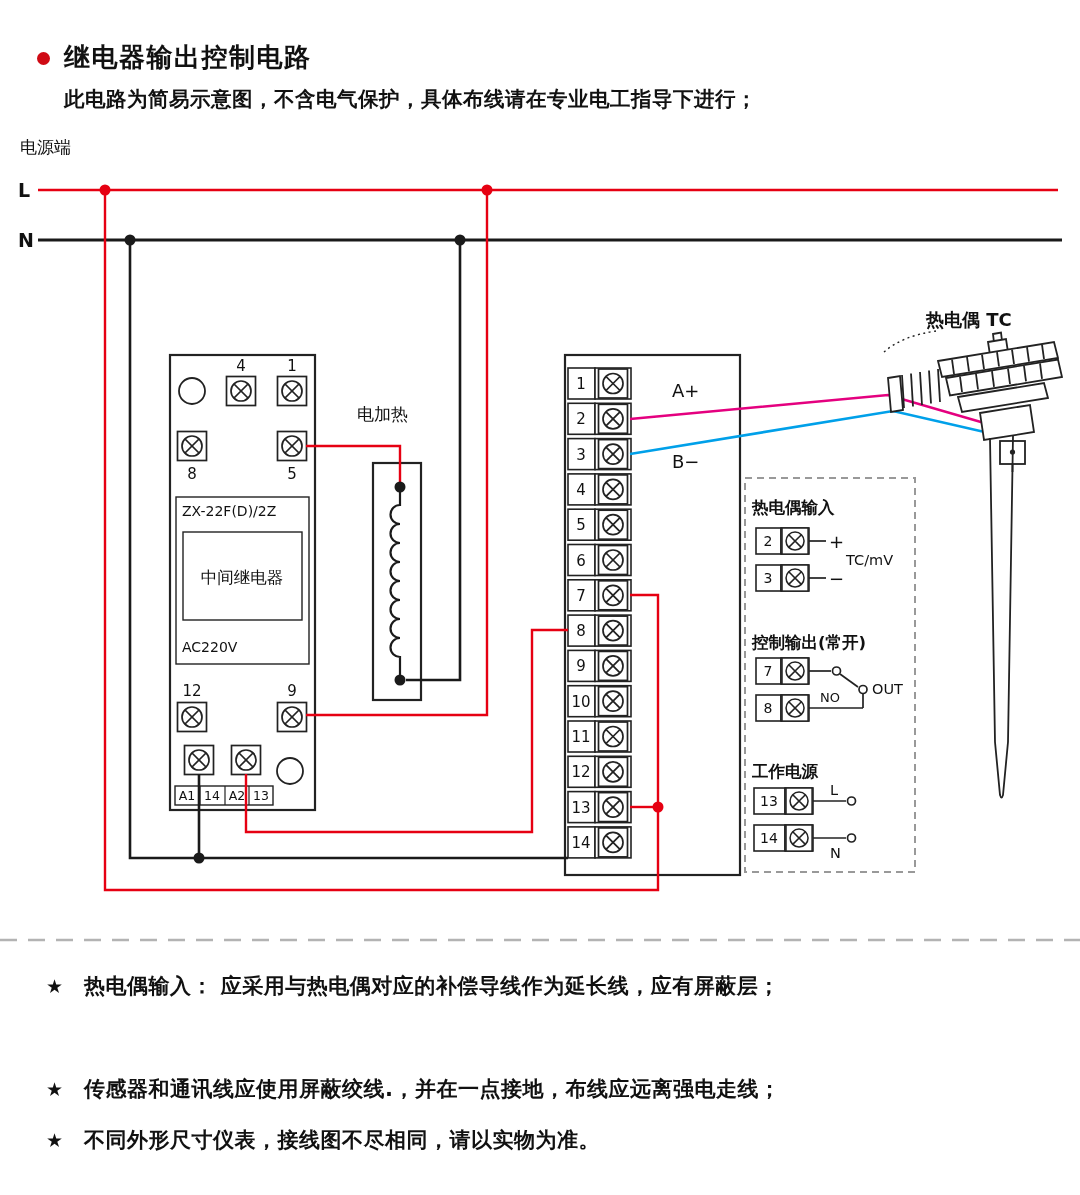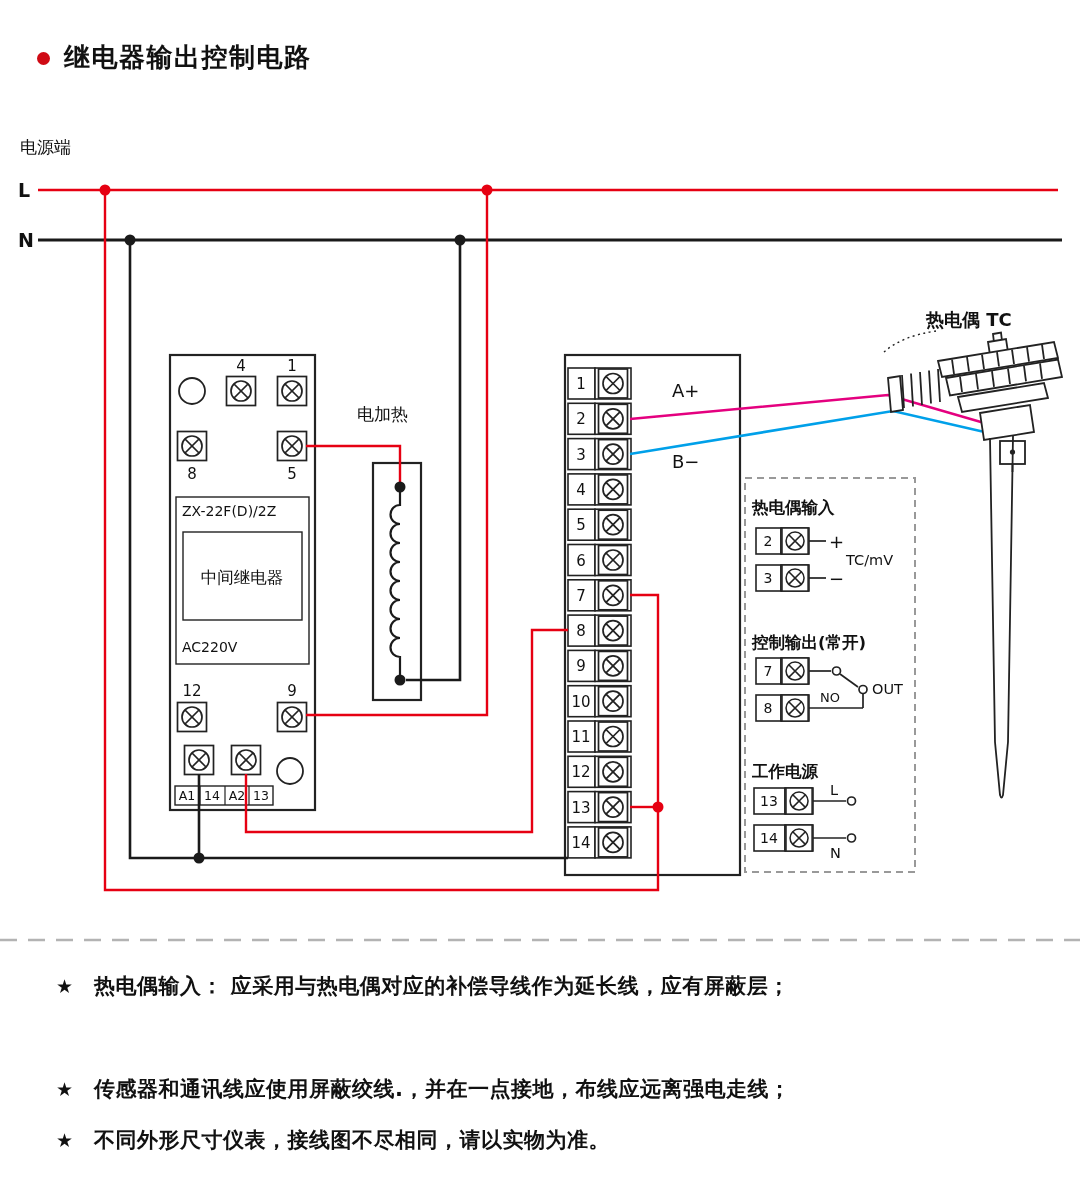--- a/index.html
+++ b/index.html
@@ -2,36 +2,37 @@
 <html><head>
 <meta charset="utf-8">
 <style>
   html,body{margin:0;padding:0;background:#fff;}
   body{width:1080px;height:1195px;position:relative;overflow:hidden;
        font-family:"DejaVu Sans","Liberation Sans",sans-serif;color:#111;}
   .page{position:relative;width:1080px;height:876px;background:#fff;}
   .bullet{position:absolute;left:37px;top:52px;width:13px;height:13px;border-radius:50%;background:#cf0a14;}
   .hdr-title{position:absolute;left:64px;top:40px;font-size:26px;font-weight:bold;letter-spacing:1.5px;}
   .hdr-sub{position:absolute;left:64px;top:85px;font-size:20.5px;font-weight:bold;letter-spacing:0.5px;}
-  .note{position:absolute;left:46px;font-size:21px;font-weight:bold;white-space:nowrap;letter-spacing:0.5px;margin-left:10px;}
+  .note{position:absolute;left:46px;font-size:21px;font-weight:bold;white-space:nowrap;letter-spacing:0.5px;}
   .note .star{display:inline-block;width:38px;font-size:19px;}
   svg.diagram{position:absolute;left:0;top:0;}
   .box{fill:#fff;stroke:#222;stroke-width:2.2;}
   .cell{fill:#fff;stroke:#222;stroke-width:1.6;}
   .thin{fill:none;stroke:#222;stroke-width:1.4;}
   .num{font-size:15px;text-anchor:middle;fill:#111;}
   text{fill:#111;}
 </style>
 </head>
 <body>
 
 <div class="page">
 
   <span class="bullet"></span>
   <div class="hdr-title">继电器输出控制电路</div>
+  <div class="hdr-sub">此电路为简易示意图，不含电气保护，具体布线请在专业电工指导下进行；</div>
 
   <svg class="diagram" width="1080" height="1195" viewBox="0 0 1080 1195">
     <defs>
       <g id="screw" stroke="#222" stroke-width="1.7" fill="#fff">
         <rect x="0" y="0" width="29" height="29"></rect>
         <circle cx="14.5" cy="14.5" r="10"></circle>
         <line x1="7.5" y1="7.5" x2="21.5" y2="21.5"></line>
         <line x1="21.5" y1="7.5" x2="7.5" y2="21.5"></line>
       </g>
     </defs>

